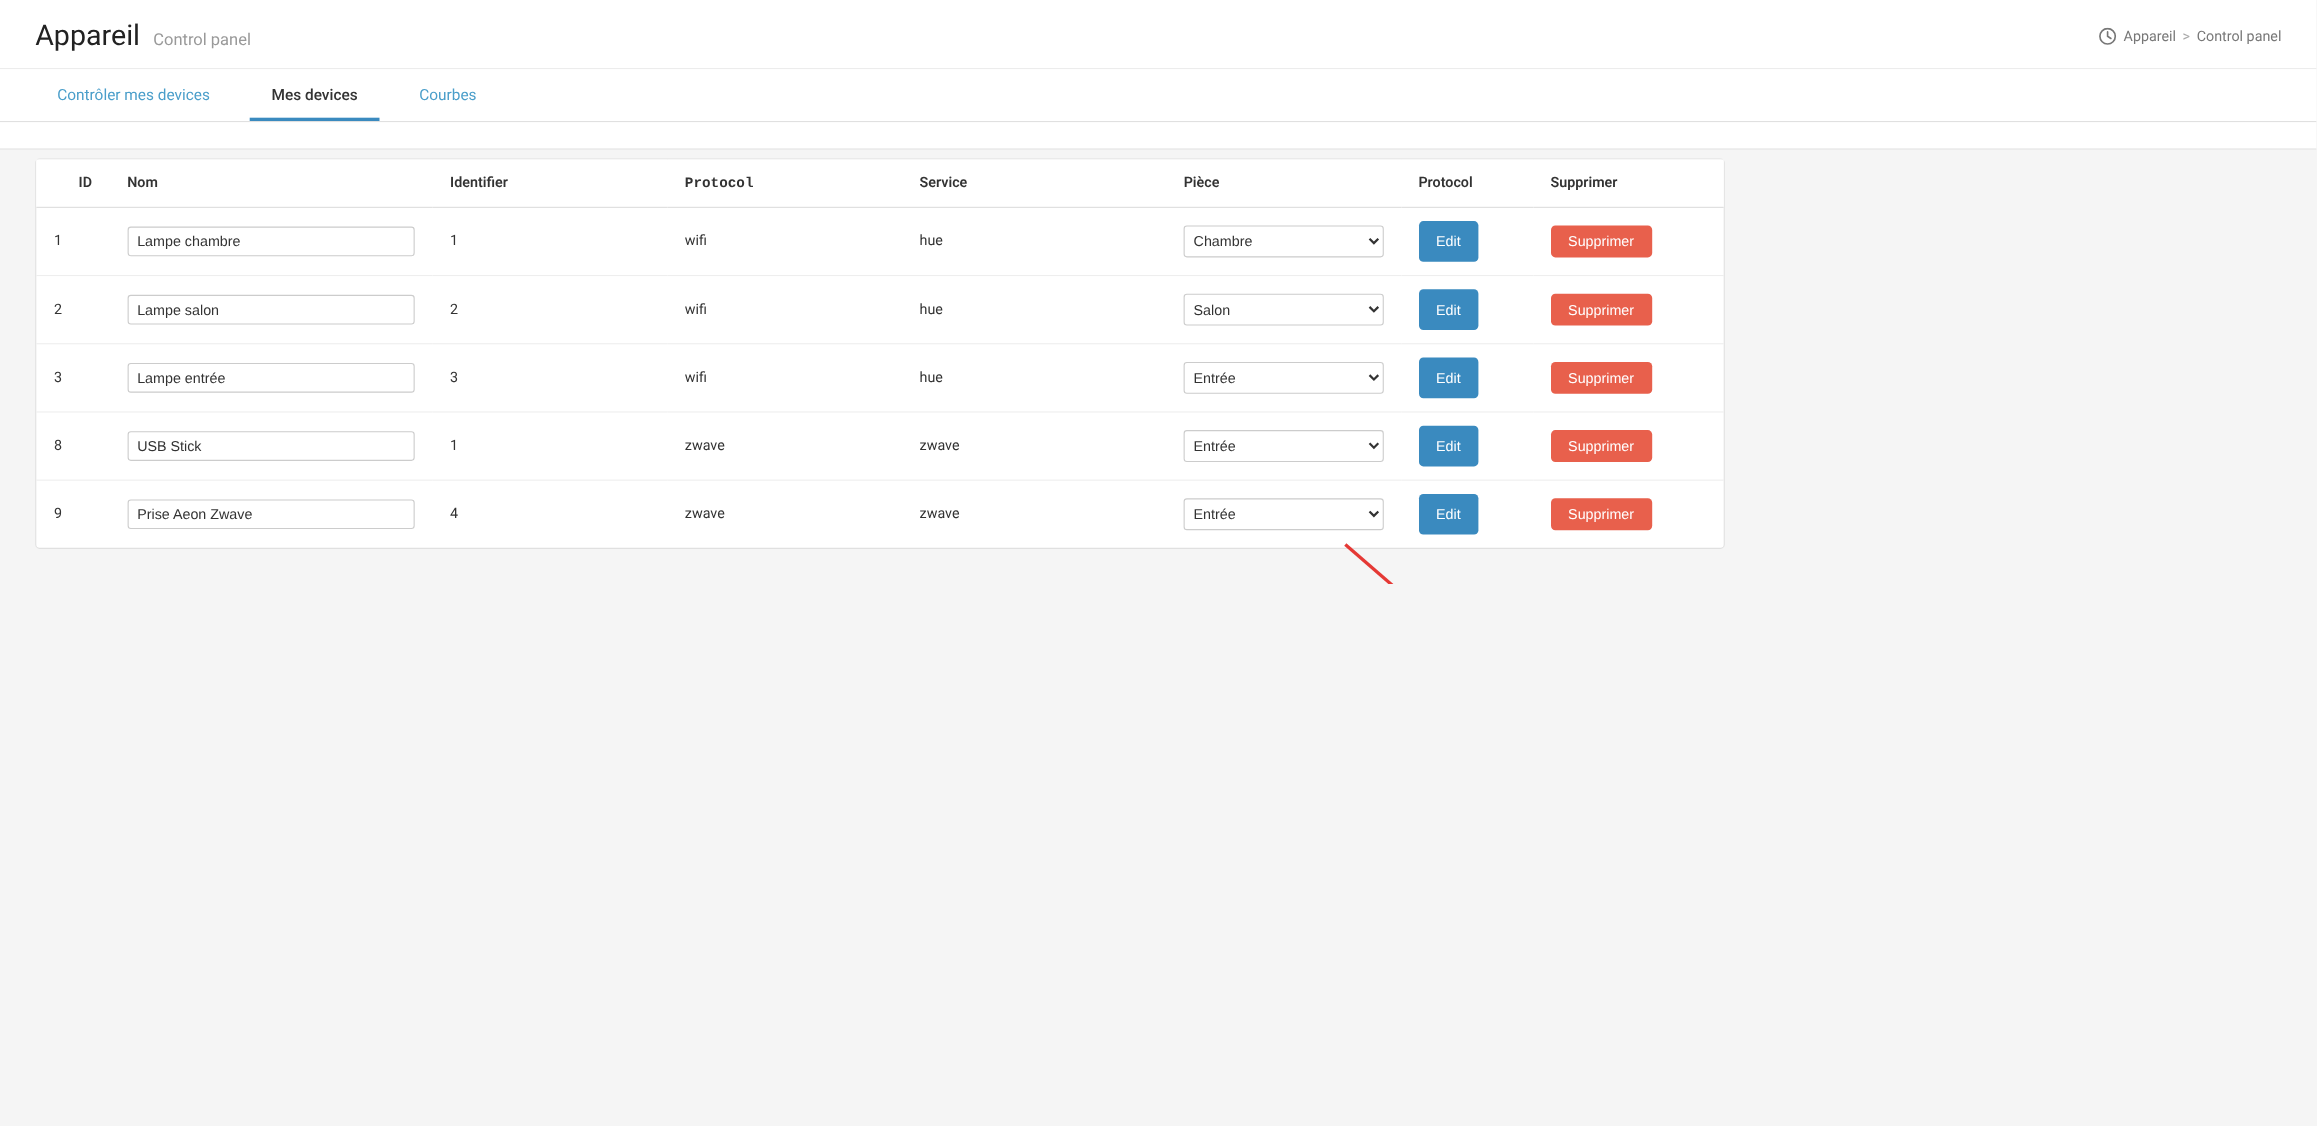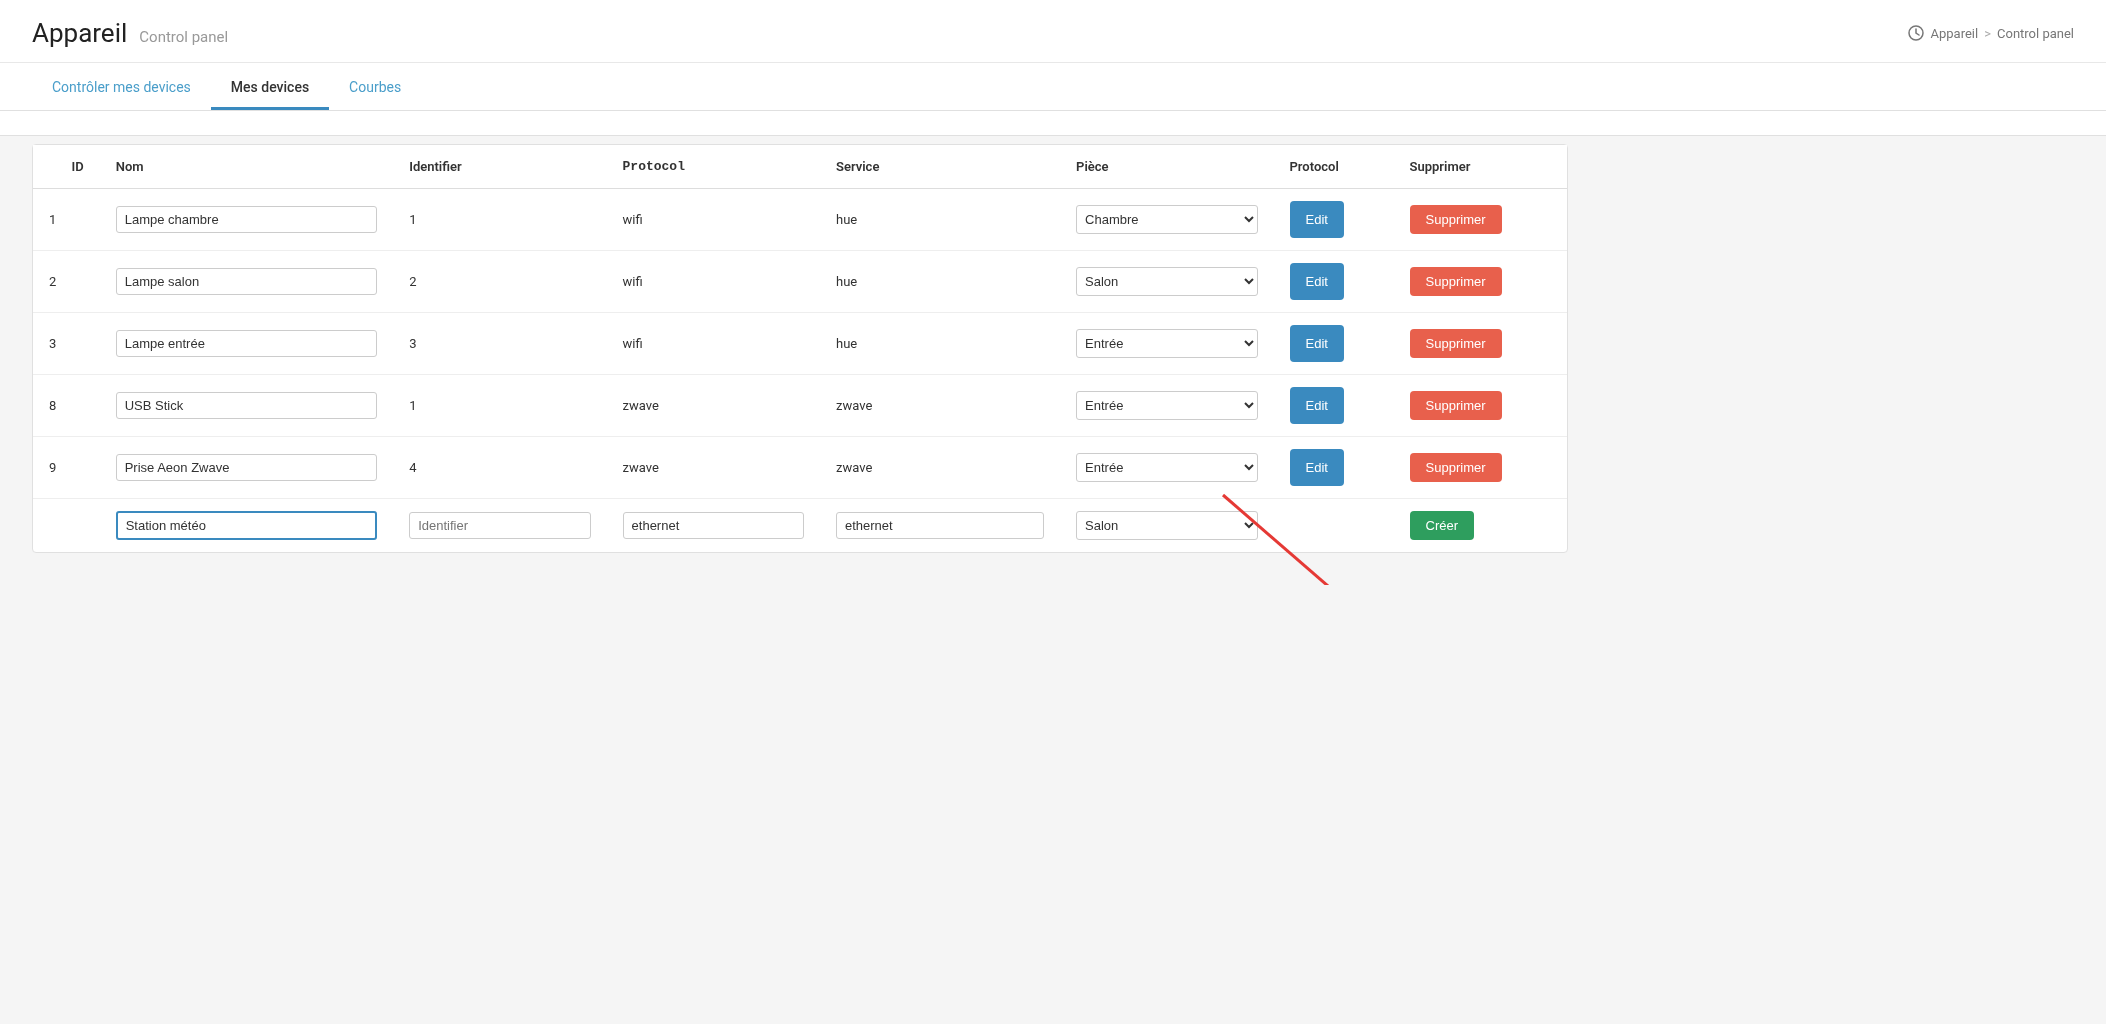--- a/index.html
+++ b/index.html
@@ -49,21 +49,21 @@
     .breadcrumb-sep { color: #aaa; }
 
     .main-content {
       padding: 0 32px 32px 32px;
       max-width: 1600px;
     }
 
     .tabs {
       display: flex;
       align-items: flex-end;
-      gap: 0;
+      gap: 16px;
       border-bottom: 1px solid #e0e0e0;
       margin-bottom: 24px;
       background: #fff;
       padding: 0 32px;
     }
     .tab {
       padding: 16px 20px 12px 20px;
       cursor: pointer;
       font-size: 14px;
       color: #4a9eca;
@@ -342,42 +342,16 @@
             </select>
           </td>
           <td>
             <button class="btn-edit">Edit</button>
           </td>
           <td>
             <button class="btn-supprimer">Supprimer</button>
           </td>
         </tr>
 
-        <tr>
-          <td></td>
-          <td>
-            <input type="text" class="text-input highlighted" value="Station météo" style="">
-          </td>
-          <td>
-            <input type="text" class="text-input" placeholder="Identifier" style="">
-          </td>
-          <td>
-            <input type="text" class="text-input" value="ethernet" style="">
-          </td>
-          <td>
-            <input type="text" class="text-input" value="ethernet" style="">
-          </td>
-          <td>
-            <select class="select-piece">
-              <option>Chambre</option>
-              <option selected="">Salon</option>
-              <option>Entrée</option>
-            </select>
-          </td>
-          <td></td>
-          <td>
-            <button class="btn-creer">Créer</button>
-          </td>
-        </tr>
       </tbody>
     </table>
   </div>
 </div>
 
 </body></html>

